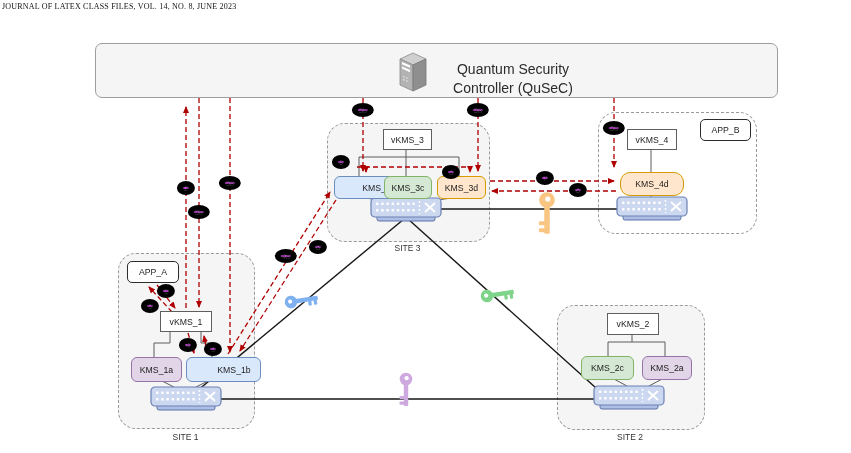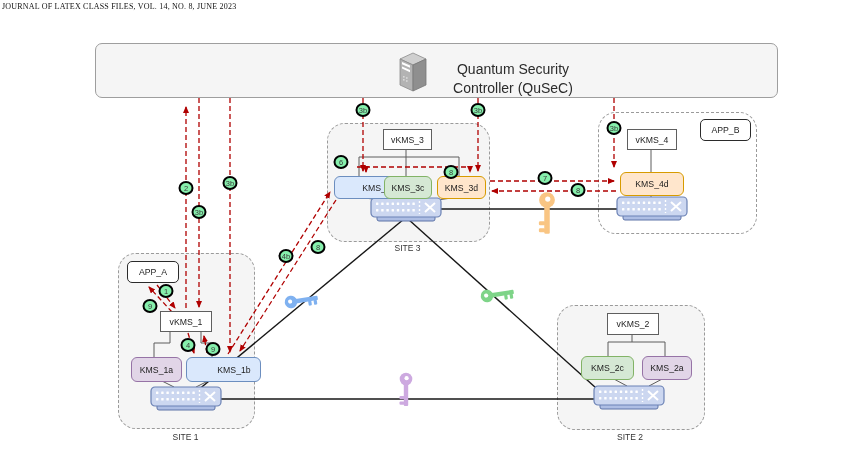--- a/index.html
+++ b/index.html
@@ -16,21 +16,21 @@
   .site-label{position:absolute;z-index:2;font-size:8.5px;color:#333;text-align:center;}
   .node{position:absolute;z-index:2;display:flex;align-items:center;justify-content:center;
         font-size:8.7px;color:#1d1d1d;background:#fff;border:1px solid #5f5f5f;border-radius:0;}
   .node.app{border:1.2px solid #2b2b2b;border-radius:5px;}
   .node.kms{border-radius:6px;}
   .kms.purple{background:#E1D5E7;border-color:#9673A6;}
   .kms.blue{background:#DAE8FC;border-color:#6C8EBF;padding-left:21px;}
   .kms.green{background:#D5E8D4;border-color:#82B366;}
   .kms.orange{background:#FFE6CC;border-color:#D79B00;}
   .badge{position:absolute;z-index:3;min-width:15px;height:14px;padding:0 1px;box-sizing:border-box;
-         background:#86efac;border:2px solid #000000;border-radius:50%;
+         background:#d946ef;border:6px solid #000000;border-radius:50%;
          display:flex;align-items:center;justify-content:center;
          font-size:7.5px;color:#3a3a3a;transform:translate(-50%,-50%);}
   svg.layer{position:absolute;left:0;top:0;z-index:1;}
 </style>
 </head>
 <body>
 
 <div class="canvas">
 
   <div class="journal">JOURNAL OF LATEX CLASS FILES, VOL. 14, NO. 8, JUNE 2023</div>
@@ -152,21 +152,21 @@
   <div class="node kms purple" style="left:131px;top:357px;width:49px;height:23px;">KMS_1a</div>
   <div class="node kms blue" style="left:186px;top:357px;width:52px;height:23px;">KMS_1b</div>
 
   <div class="node" style="left:383px;top:129px;width:47px;height:19px;">vKMS_3</div>
   <div class="node kms blue" style="left:334px;top:176px;width:46px;height:21px;">KMS_3b</div>
   <div class="node kms green" style="left:384px;top:176px;width:46px;height:21px;">KMS_3c</div>
   <div class="node kms orange" style="left:437px;top:176px;width:47px;height:21px;">KMS_3d</div>
 
   <div class="node" style="left:627px;top:129px;width:48px;height:19px;">vKMS_4</div>
   <div class="node app" style="left:700px;top:119px;width:49px;height:20px;">APP_B</div>
-  <div class="node kms orange" style="left:620px;top:172px;width:62px;height:22px;">KMS_4d</div>
+  <div class="node kms orange" style="left:620px;top:172px;width:62px;height:22px;border-radius:10px;">KMS_4d</div>
 
   <div class="node" style="left:607px;top:313px;width:50px;height:20px;">vKMS_2</div>
   <div class="node kms green" style="left:581px;top:356px;width:51px;height:22px;">KMS_2c</div>
   <div class="node kms purple" style="left:642px;top:356px;width:48px;height:22px;">KMS_2a</div>
 
   <div class="site-label" style="left:118px;top:432px;width:135px;">SITE 1</div>
   <div class="site-label" style="left:327px;top:243px;width:161px;">SITE 3</div>
   <div class="site-label" style="left:557px;top:432px;width:146px;">SITE 2</div>
 
   <div class="badge" style="left:186px;top:188px;">2</div>

